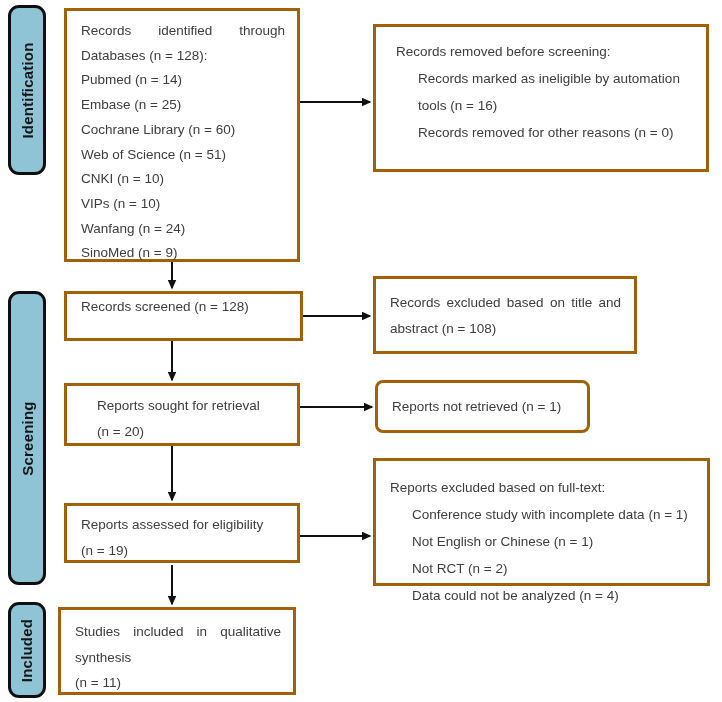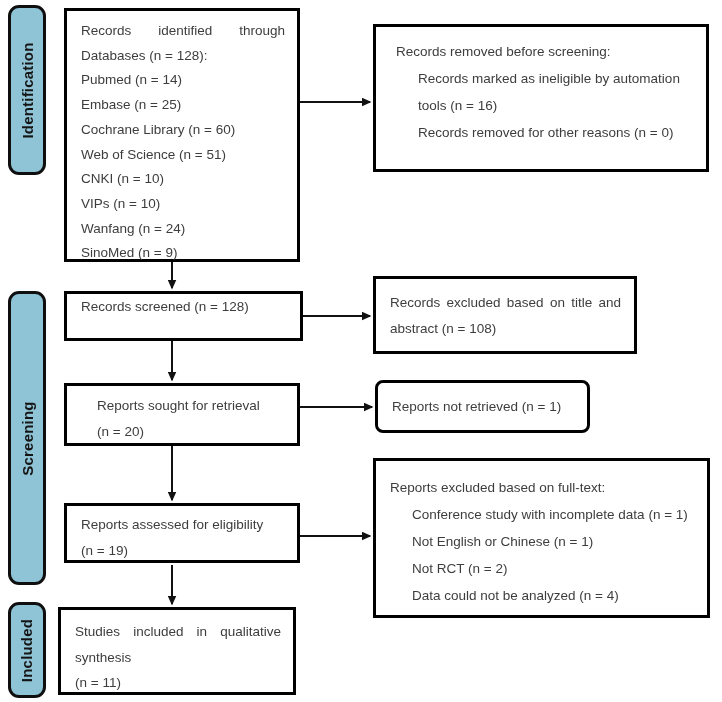--- a/index.html
+++ b/index.html
@@ -8,21 +8,21 @@
     width:722px; height:702px;
     background:#ffffff;
     font-family:"Liberation Sans", sans-serif;
     color:#3d3d3d;
     overflow:hidden;
   }
   .arrows { position:absolute; left:0; top:0; width:722px; height:702px; pointer-events:none; }
   .box {
     position:absolute;
     background:#ffffff;
-    border:3px solid #000000;
+    border:3px solid #a16207;
     box-sizing:border-box;
     font-size:13.5px;
     line-height:25px;
   }
   .stage {
     position:absolute;
     background:#8fc4d6;
     border:3px solid #0f0f0f;
     border-radius:11px;
     box-sizing:border-box;
@@ -43,21 +43,21 @@
   .b-identified { left:64px; top:8px;  width:236px; height:254px; padding:8px 12px 0 14px; line-height:24.7px; }
   .b-screened   { left:64px; top:291px; width:239px; height:50px; display:flex; align-items:flex-start; padding:0 10px 0 14px; }
   .b-sought     { left:64px; top:383px; width:236px; height:63px; padding:7px 12px 0 30px; line-height:26px; }
   .b-assessed   { left:64px; top:503px; width:236px; height:60px; padding:6px 12px 0 14px; line-height:26px; }
   .b-included   { left:58px; top:607px; width:238px; height:88px; padding:9px 12px 0 14px; line-height:25.5px; }
 
   
   .b-removed    { left:373px; top:24px;  width:336px; height:148px; padding:11px 12px 0 20px; line-height:27px; }
   .b-titleabs   { left:373px; top:276px; width:264px; height:78px;  padding:11px 13px 0 14px; line-height:26px; }
   .b-notretr    { left:375px; top:380px; width:215px; height:53px;  display:flex; align-items:center; padding:0 8px 0 14px;border-radius:8px; }
-  .b-fulltext   { left:373px; top:458px; width:337px; height:160px; padding:13px 10px 0 14px; line-height:27px; }
+  .b-fulltext   { left:373px; top:458px; width:337px; height:128px; padding:13px 10px 0 14px; line-height:27px; }
 
   
   .s-identification { left:8px; top:5px;   width:38px; height:170px; }
   .s-screening      { left:8px; top:291px; width:38px; height:294px; }
   .s-included       { left:8px; top:602px; width:38px; height:96px; }
 </style>
 </head>
 <body>
 
 <div class="canvas">

